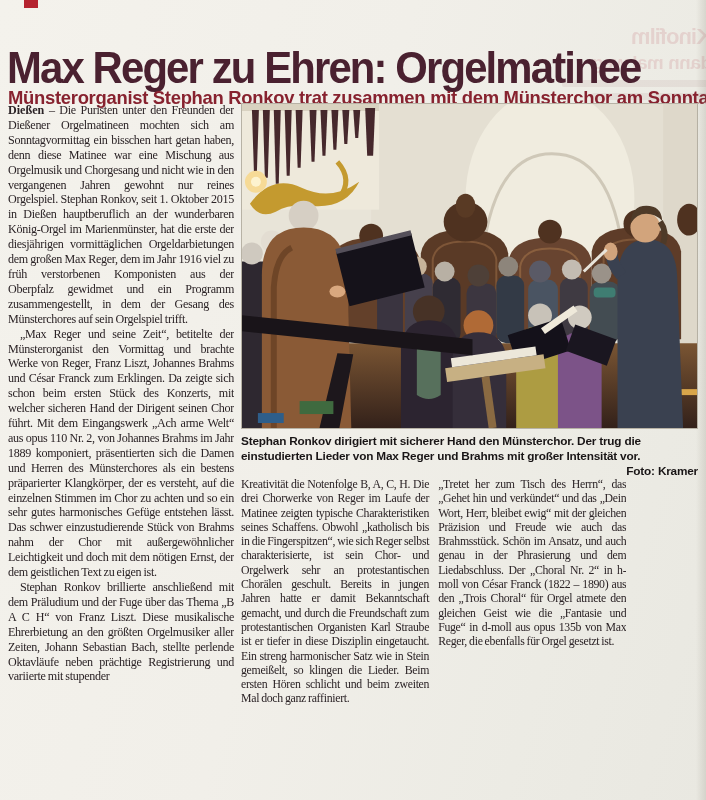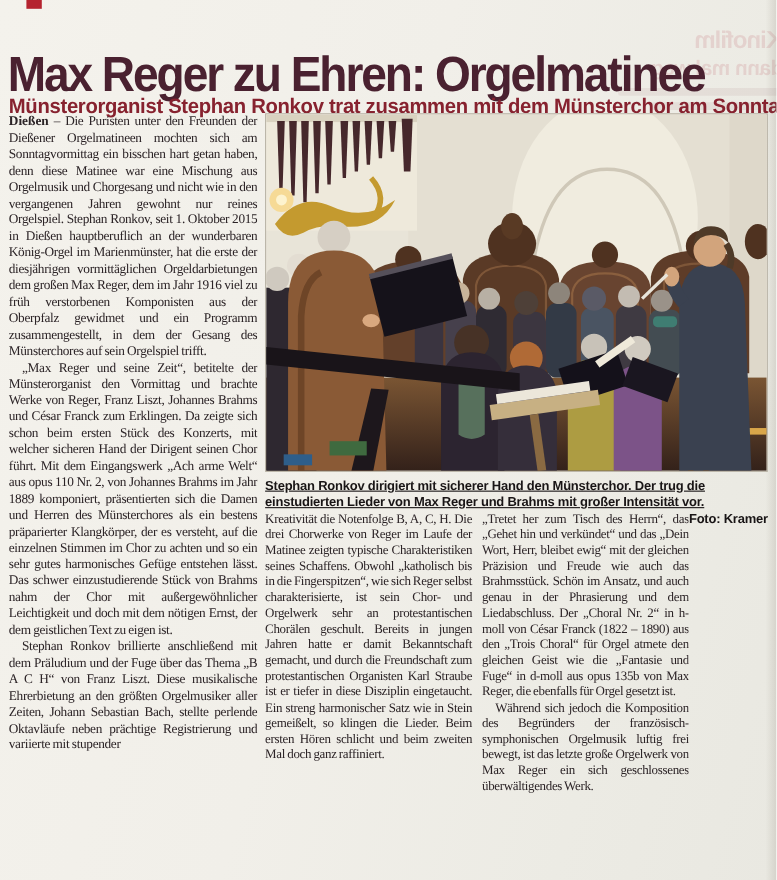--- a/index.html
+++ b/index.html
@@ -57,25 +57,25 @@
   }
   .rightarea { width:457px; }
   .photo-frame {
     width:457px; height:326px; box-sizing:border-box;
     border:1px solid #b7b2a5; background:#e3ded2;
   }
   .photo-frame svg { display:block; width:100%; height:100%; }
   .caption {
     margin-top:5px; font-family:"Liberation Sans", sans-serif; font-weight:700;
     font-size:11.8px; line-height:15px; letter-spacing:-0.2px;
-    color:var(--caption-text,#191516); text-align:left;text-decoration:underline;
+    color:var(--caption-text,#191516); text-align:left;
   }
   .caption .credit { float:right; }
   .lower-cols {
-    height:315px; overflow:hidden;
+    margin-top:13px; height:315px; overflow:hidden;
     display:flex; gap:9px;
   }
   .lower-cols .bodycol {
     width:224px; font-size:11.8px; line-height:14.3px;
     letter-spacing:-0.3px; word-spacing:-0.6px;
   }
   p.body-p { margin:0; }
   p.body-p.indent { text-indent:12px; }
   p.body-p b.dateline { letter-spacing:0; }
   .byline { float:right; font-weight:700; font-style:italic; }
@@ -239,19 +239,18 @@
         <span>Stephan Ronkov dirigiert mit sicherer Hand den Münsterchor. Der trug die einstudierten Lieder von Max Reger und Brahms mit großer Intensität vor.</span>
         <span class="credit">Foto: Kramer</span>
       </div>
 
       <div class="lower-cols">
         <div class="bodycol">
             <p class="body-p">Kreativität die Notenfolge B, A, C, H. Die drei Chorwerke von Reger im Laufe der Matinee zeigten typische Charakteristiken seines Schaffens. Obwohl „katholisch bis in die Fingerspitzen“, wie sich Reger selbst charakterisierte, ist sein Chor- und Orgelwerk sehr an protestantischen Chorälen geschult. Bereits in jungen Jahren hatte er damit Bekanntschaft gemacht, und durch die Freundschaft zum protestantischen Organisten Karl Straube ist er tiefer in diese Disziplin eingetaucht. Ein streng harmonischer Satz wie in Stein gemeißelt, so klingen die Lieder. Beim ersten Hören schlicht und beim zweiten Mal doch ganz raffiniert.</p>
           </div>
         <div class="bodycol">
             <p class="body-p">„Tretet her zum Tisch des Herrn“, das „Gehet hin und verkündet“ und das „Dein Wort, Herr, bleibet ewig“ mit der gleichen Präzision und Freude wie auch das Brahmsstück. Schön im Ansatz, und auch genau in der Phrasierung und dem Liedabschluss. Der „Choral Nr. 2“ in h-moll von César Franck (1822 – 1890) aus den „Trois Choral“ für Orgel atmete den gleichen Geist wie die „Fantasie und Fuge“ in d-moll aus opus 135b von Max Reger, die ebenfalls für Orgel gesetzt ist.</p>
-            <p class="body-p indent">Während sich jedoch die Komposition des Begründers der französisch-symphonischen Orgelmusik luftig frei bewegt, ist das letzte große Orgelwerk von Max Reger ein sich geschlossenes überwältigendes Werk.</p>
           </div>
       </div>
 
     </div>
   </div>
 </div>
 
 </body></html>

